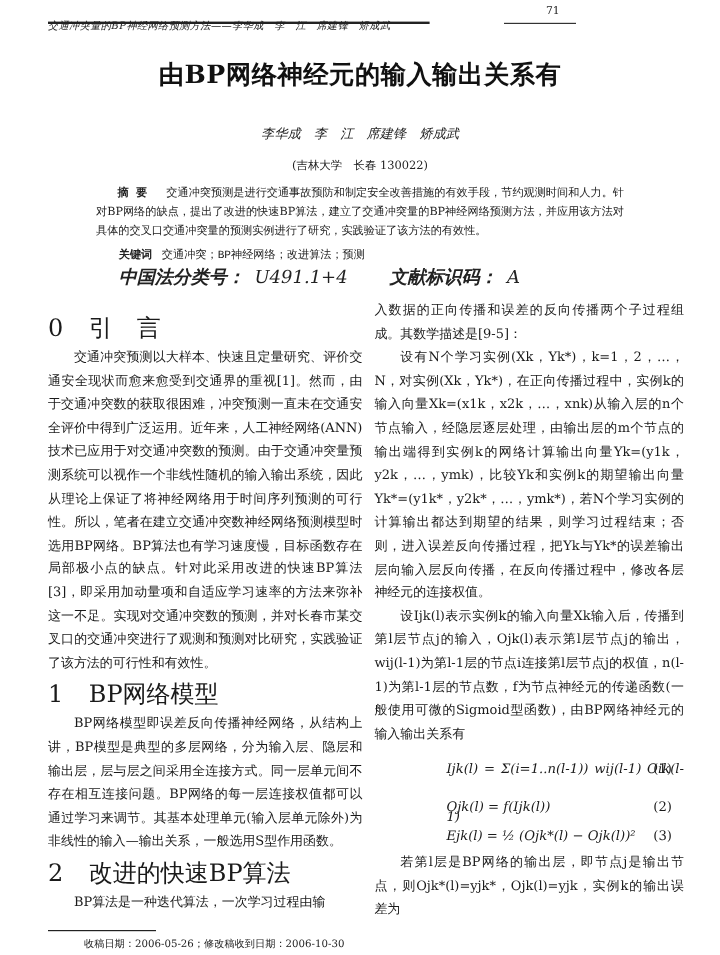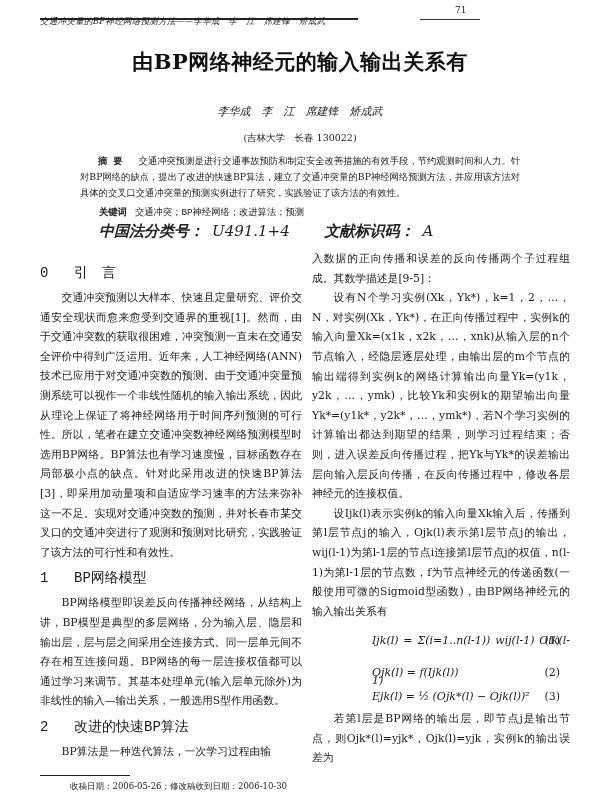--- a/index.html
+++ b/index.html
@@ -18,21 +18,21 @@
   .abstract { position: absolute; left: 80px; top: 153px; width: 440px; font-size: 9.3px; line-height: 16px; text-align: justify; color: #222; }
   .abstract .lbl { font-weight: bold; margin-left: 18px; margin-right: 10px; letter-spacing: 6px; }
   .kw { position: absolute; left: 99px; top: 206px; font-size: 9.3px; color: #222; font-family: Liberation Mono, monospace; }
   .kw .lbl, .cls .lbl { font-weight: bold; margin-right: 8px; }
   .cls { position: absolute; left: 99px; top: 222px; font-size: 15px; color: #222; font-style: italic; }
   .cls .doc { margin-left: 30px; }
 
   .col { position: absolute; font-size: 10.8px; line-height: 19.6px; text-align: justify; color: #1a1a1a; }
   .col-left { left: 40px; top: 262px; width: 262px; }
   .col-right { left: 312px; top: 249px; width: 258px; }
-  .h1 { font-size: 14px; font-weight: normal; line-height: 22px; margin: 0 0 4px 0; font-family: Liberation Mono, monospace; }
+  .h1 { font-size: 20px; font-weight: normal; line-height: 22px; margin: 0 0 4px 0; }
   .h1 .num { display: inline-block; width: 34px; }
   .p { text-indent: 2em; margin-bottom: 0; }
   .p.noindent { text-indent: 0; }
   .sec { margin-top: 5px; }
 
   .eq { position: relative; height: 24px; font-style: italic; font-size: 11px; line-height: 24px; }
   .eq .formula { position: absolute; left: 60px; }
   .eq .eqn { position: absolute; right: 10px; font-style: normal; }
   .eq.tall { height: 40px; line-height: 40px; }
 

